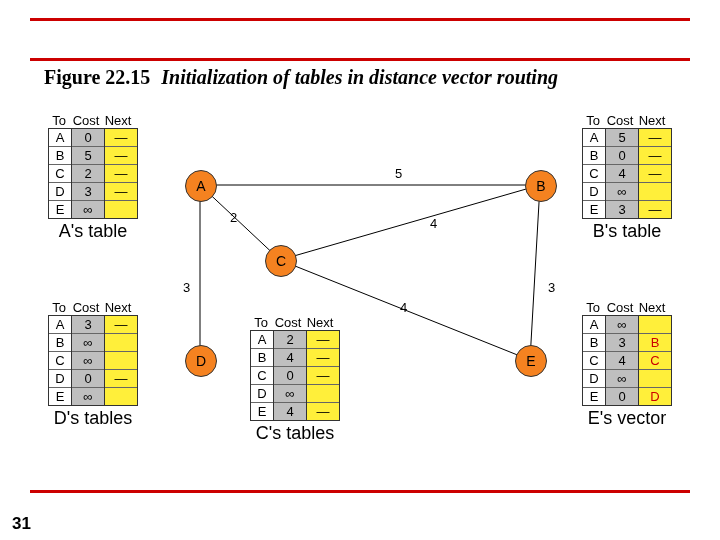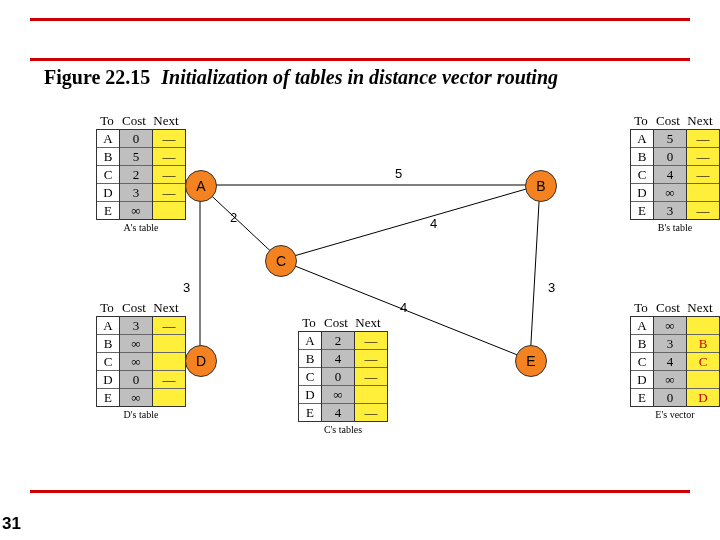--- a/index.html
+++ b/index.html
@@ -4,36 +4,36 @@
 <style>
   html,body{margin:0;padding:0;width:720px;height:540px;background:#fff;font-family:"Times New Roman",serif;}
   .slide{position:relative;width:720px;height:540px;}
   
   .rule{position:absolute;left:30px;right:30px;height:3px;background:#c00;}
   
   .caption{position:absolute;left:44px;top:24px;font-size:20px;margin-top:42px;}
   .caption .fignum{font-weight:bold;}
   .caption .title{font-style:italic;font-weight:bold;margin-left:6px;}
   
-  .pagenum{position:absolute;left:2px;bottom:6px;font-family:Arial,sans-serif;font-size:17px;font-weight:bold;}
-  
-  .rtable{position:absolute;font-family:Liberation Serif, serif;font-size:13px;margin-left:48px;}
+  .pagenum{position:absolute;left:12px;bottom:6px;font-family:Arial,sans-serif;font-size:17px;font-weight:bold;}
+  
+  .rtable{position:absolute;font-family:Liberation Sans, sans-serif;font-size:13px;}
   .rtable .hdr{display:flex;}
   .rtable .hdr span{display:inline-block;text-align:center;}
   .rtable .hdr .c1{width:22px;}
   .rtable .hdr .c2{width:32px;}
   .rtable .hdr .c3{width:32px;}
   .rtable .body{display:flex;border:1px solid #333;}
   .rtable .col{display:flex;flex-direction:column;}
   .rtable .col div{height:17px;line-height:17px;text-align:center;border-bottom:1px solid #666;}
   .rtable .col div:last-child{border-bottom:none;}
   .rtable .col.to{width:22px;background:#fff;}
   .rtable .col.cost{width:32px;background:#bfbfbf;border-left:1px solid #333;border-right:1px solid #333;}
   .rtable .col.next{width:32px;background:#ffef3a;}
-  .rtable .cap{text-align:center;font-size:10px;margin-top:2px;}
+  .rtable .cap{text-align:center;font-size:18px;margin-top:2px;}
   .rtable .col.next .r{color:#c00;}
   
   .node{position:absolute;width:30px;height:30px;border-radius:50%;background:#f58220;border:1px solid #333;display:flex;align-items:center;justify-content:center;font-family:Arial,sans-serif;font-size:14px;}
   .edge-label{position:absolute;font-family:Arial,sans-serif;font-size:13px;}
   svg.net{position:absolute;left:0;top:0;width:720px;height:540px;pointer-events:none;}
   svg.net line{stroke:#000;stroke-width:1;}
 </style>
 </head>
 <body>
 <div class="slide">
@@ -165,21 +165,21 @@
       <div>∞</div>
     </div>
     <div class="col next">
       <div>—</div>
       <div></div>
       <div></div>
       <div>—</div>
       <div></div>
     </div>
   </div>
-  <div class="cap">D's table</div>
+  <div class="cap">D's tables</div>
 </div>
 
 <div class="rtable" style="left:250px;top:315px">
   <div class="hdr">
     <span class="c1">To</span>
     <span class="c2">Cost</span>
     <span class="c3">Next</span>
   </div>
   <div class="body">
     <div class="col to">

